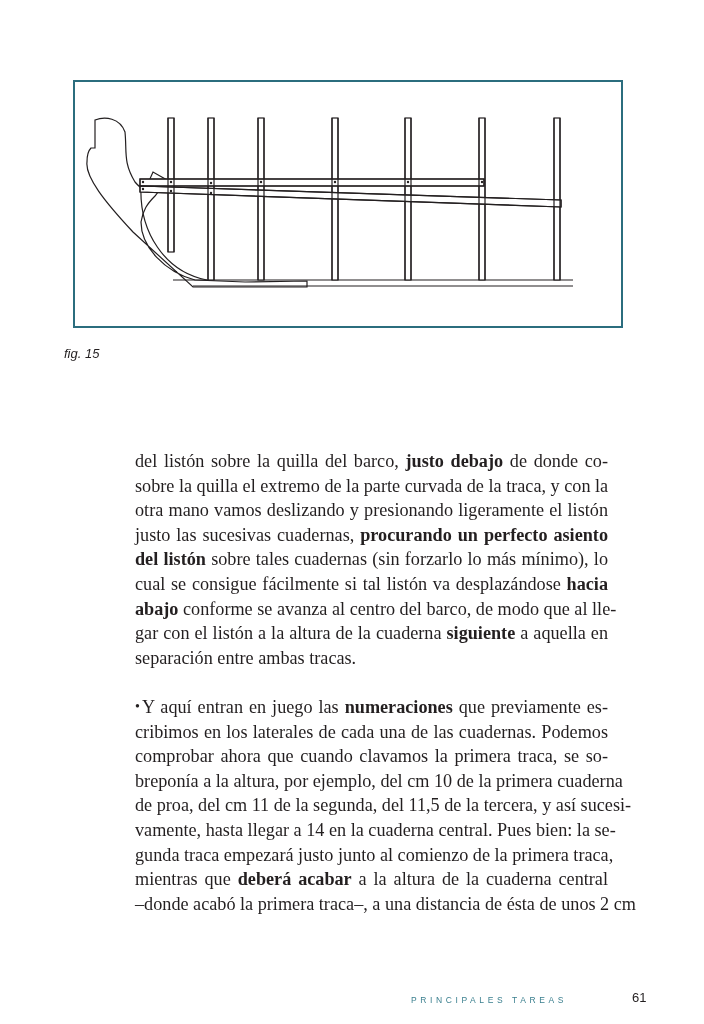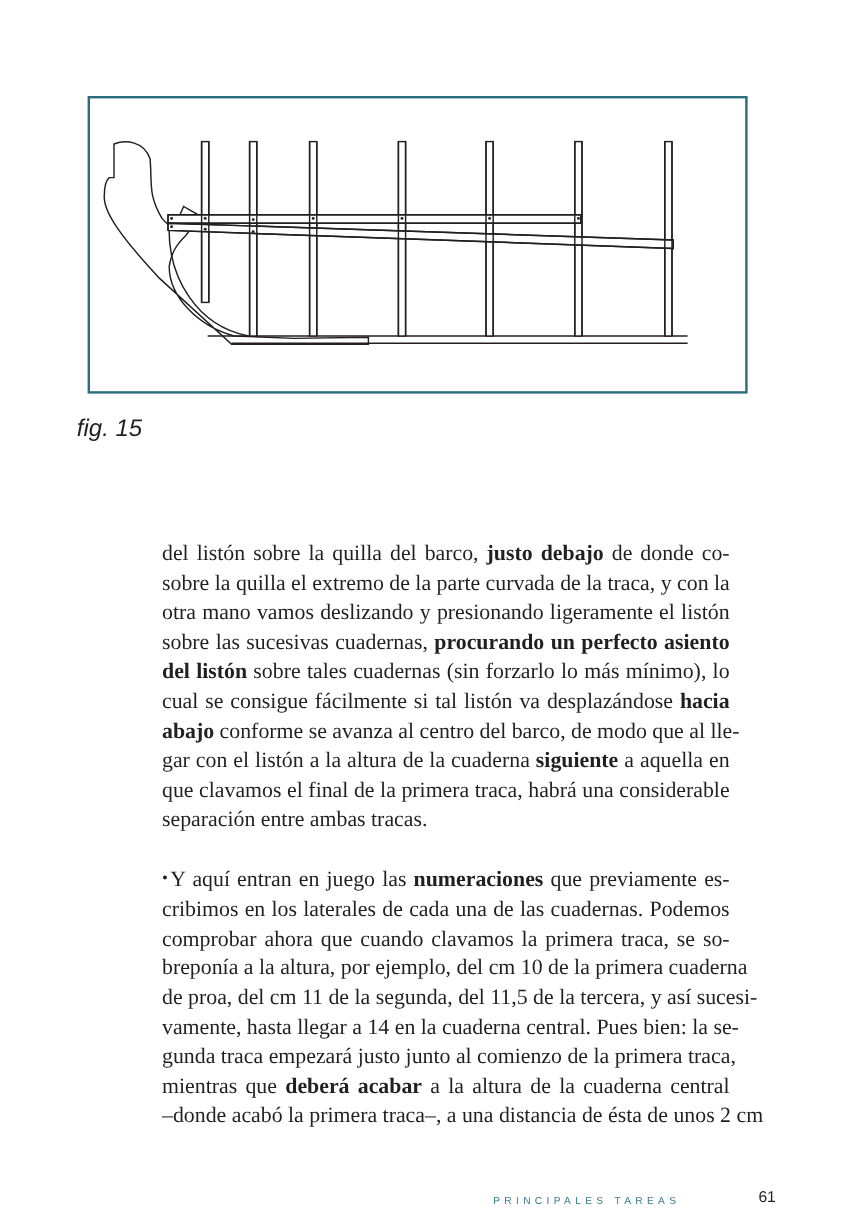--- a/index.html
+++ b/index.html
@@ -6,21 +6,21 @@
     body {
       width: 704px; height: 1024px; background: #ffffff; position: relative; overflow: hidden;
       font-family: "Liberation Serif", "DejaVu Serif", serif; color: #231f20;
     }
     .figure-frame {
       position: absolute; left: 73px; top: 80px; width: 546px; height: 244px;
       border: 2px solid #2b6d7e; background: #fff;
     }
     .figure-frame svg { position: absolute; left: 0; top: 0; }
     .caption {
-      position: absolute; left: 64px; top: 346px; font-size: 20px; font-style: italic;
+      position: absolute; left: 64px; top: 346px; font-size: 13px; font-style: italic;
       font-family: "Liberation Sans", "DejaVu Sans", sans-serif; color: #231f20;
     }
     .body-text {
       position: absolute; left: 120px; top: 434px; width: 503px;
       font-size: 18.2px; line-height: 24.6px; text-align: justify;
     }
     .body-text p { margin: 15px; }
     .body-text p.second { margin-top: 24.6px; }
     .body-text b { font-weight: bold; }
     .line { display: block; text-align: justify; text-align-last: justify; white-space: nowrap; }
@@ -85,26 +85,25 @@
     </svg>
 </div>
 
 <div class="caption">fig. 15</div>
 
 <div class="body-text">
   <p id="para1">
       <span class="line"><span>del listón sobre la quilla del barco, </span><b>justo debajo</b><span> de donde co-</span></span>
       <span class="line"><span>sobre la quilla el extremo de la parte curvada de la traca, y con la</span></span>
       <span class="line"><span>otra mano vamos deslizando y presionando ligeramente el listón</span></span>
-      <span class="line"><span>sobre las sucesivas cuadernas, </span><b>procurando un perfecto asiento</b></span>
+      <span class="line"><span>justo las sucesivas cuadernas, </span><b>procurando un perfecto asiento</b></span>
       <span class="line"><b>del listón</b><span> sobre tales cuadernas (sin forzarlo lo más mínimo), lo</span></span>
       <span class="line"><span>cual se consigue fácilmente si tal listón va desplazándose </span><b>hacia</b></span>
       <span class="line"><b>abajo</b><span> conforme se avanza al centro del barco, de modo que al lle-</span></span>
       <span class="line"><span>gar con el listón a la altura de la cuaderna </span><b>siguiente</b><span> a aquella en</span></span>
-      <span class="line"><span>que clavamos el final de la primera traca, habrá una considerable</span></span>
       <span class="line last"><span>separación entre ambas tracas.</span></span>
     </p>
   <p class="second" id="para2">
       <span class="line"><span class="bullet">•</span><span>Y aquí entran en juego las </span><b>numeraciones</b><span> que previamente es-</span></span>
       <span class="line"><span>cribimos en los laterales de cada una de las cuadernas. Podemos</span></span>
       <span class="line"><span>comprobar ahora que cuando clavamos la primera traca, se so-</span></span>
       <span class="line"><span>breponía a la altura, por ejemplo, del cm 10 de la primera cuaderna</span></span>
       <span class="line"><span>de proa, del cm 11 de la segunda, del 11,5 de la tercera, y así sucesi-</span></span>
       <span class="line"><span>vamente, hasta llegar a 14 en la cuaderna central. Pues bien: la se-</span></span>
       <span class="line"><span>gunda traca empezará justo junto al comienzo de la primera traca,</span></span>

